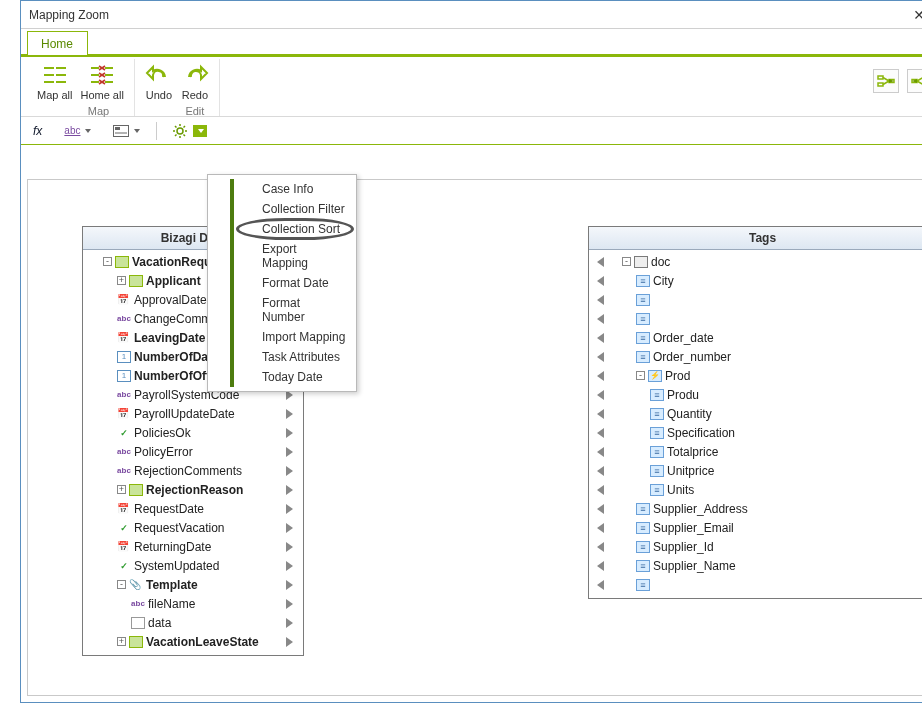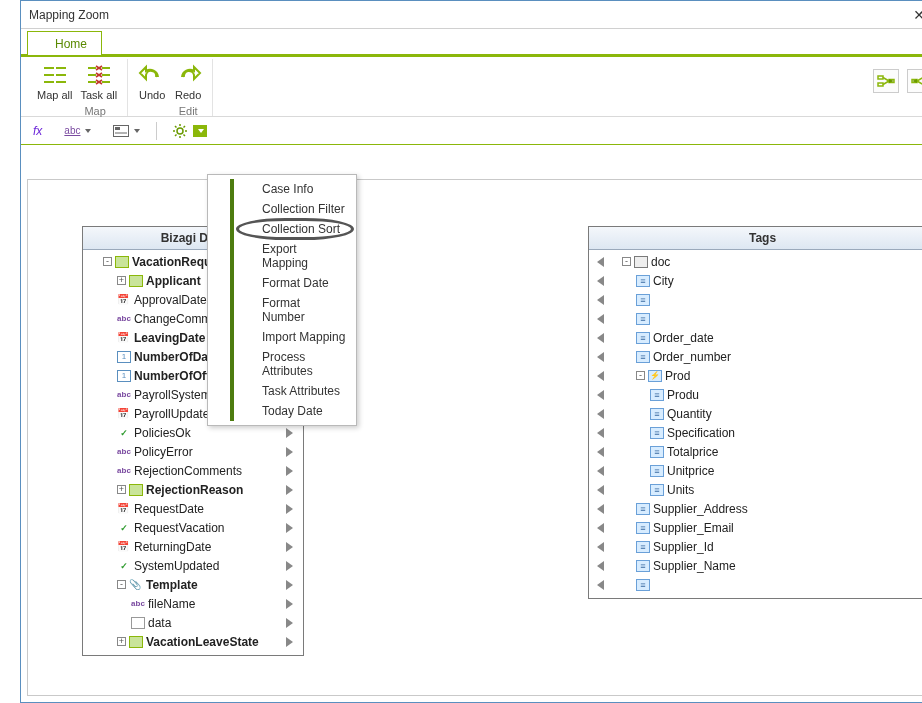--- a/index.html
+++ b/index.html
@@ -3,21 +3,21 @@
 <meta charset="utf-8">
 <style>
   * { box-sizing: border-box; font-family: "Segoe UI", Tahoma, sans-serif; }
   body { margin:0; padding:0; background:#fff; }
   .window { width:922px; height:703px; border:1px solid #5a8fbf; position:relative; background:#fff;margin-left:20px; }
   .titlebar { height:28px; display:flex; align-items:center; padding:0 8px; border-bottom:1px solid #d0d0d0; font-size:12px; color:#333;}
   .titlebar .title { flex:1; }
   .close-btn { width:28px; height:22px; display:flex; align-items:center; justify-content:center; font-size:14px; color:#333; cursor:pointer;}
 
   .tabs { height:28px; border-bottom:3px solid #8bb70a; display:flex; align-items:flex-end; }
-  .tab { padding:5px 14px 4px 27px; font-size:12px; color:#5a8a00; border:1px solid #8bb70a; border-bottom:none; background:#fff; margin-left:6px; position:relative; top:1px;}
+  .tab { padding:5px 14px 4px 13px; font-size:12px; color:#5a8a00; border:1px solid #8bb70a; border-bottom:none; background:#fff; margin-left:6px; position:relative; top:1px;}
   
   .ribbon { height:60px; border-bottom:1px solid #d9d9d9; display:flex; padding:2px 6px 0 6px; position:relative;}
   .ribbon-group { display:flex; flex-direction:column; align-items:center; border-right:1px solid #e3e3e3; padding:0 6px;}
   .ribbon-group-items { display:flex; }
   .ribbon-btn { display:flex; flex-direction:column; align-items:center; padding:2px 4px; cursor:pointer; font-size:11px; color:#333;}
   .ribbon-btn .ico { width:28px; height:28px; display:flex; align-items:center; justify-content:center; }
   .ribbon-group-label { font-size:11px; color:#777; margin-top:2px;padding-left:36px;}
   .ribbon-right { position:absolute; right:8px; top:12px; display:flex; gap:8px;}
   .ribbon-right .small-ico-btn { width:26px; height:24px; border:1px solid #ccc; display:flex; align-items:center; justify-content:center; cursor:pointer; background:#fcfcfc;}
 
@@ -126,21 +126,21 @@
                 <g stroke="#c0392b" stroke-width="1.6">
                   <line x1="11" y1="3" x2="17" y2="7"></line>
                   <line x1="17" y1="3" x2="11" y2="7"></line>
                   <line x1="11" y1="10" x2="17" y2="14"></line>
                   <line x1="17" y1="10" x2="11" y2="14"></line>
                   <line x1="11" y1="17" x2="17" y2="21"></line>
                   <line x1="17" y1="17" x2="11" y2="21"></line>
                 </g>
               </svg>
           </span>
-          <span>Task all</span>
+          <span>Home all</span>
         </div>
       </div>
       <div class="ribbon-group-label">Map</div>
     </div>
 
     <div class="ribbon-group">
       <div class="ribbon-group-items">
         <div class="ribbon-btn">
           <span class="ico">
             <svg width="28" height="24" viewBox="0 0 28 24">
@@ -184,21 +184,21 @@
               <line x1="12" y1="10.5" x2="6" y2="7"></line>
             </g>
             <polygon points="6,5 1,7 6,9" fill="#6a9a00"></polygon>
           </svg>
       </div>
     </div>
   </div>
 
   <div class="toolbar2">
     <div class="tb-btn">
-      <span style="font-style:italic;color:#6d28d9;">fx</span>
+      <span style="font-style:italic;color:#0f172a;">fx</span>
     </div>
     <div class="tb-btn">
       <span style="text-decoration:underline;color:#7a4aa0;font-size:10px;">abc</span>
       <span class="caret-down"></span>
     </div>
     <div class="tb-btn">
       <svg width="16" height="12" viewBox="0 0 16 12">
           <rect x="0.5" y="0.5" width="15" height="11" fill="none" stroke="#666"></rect>
           <rect x="2" y="2" width="5" height="3" fill="#666"></rect>
           <line x1="2" y1="8" x2="14" y2="8" stroke="#666"></line>
@@ -230,21 +230,20 @@
 
   <div class="dropdown">
     <div class="dd-inner-sep" id="dd-list">
         <div class="dropdown-item">Case Info</div>
         <div class="dropdown-item">Collection Filter</div>
         <div class="dropdown-item highlight">Collection Sort</div>
         <div class="dropdown-item">Export Mapping</div>
         <div class="dropdown-item">Format Date</div>
         <div class="dropdown-item">Format Number</div>
         <div class="dropdown-item">Import Mapping</div>
-        <div class="dropdown-item">Process Attributes</div>
         <div class="dropdown-item">Task Attributes</div>
         <div class="dropdown-item">Today Date</div>
       </div>
   </div>
 
   <div class="canvas">
     <div class="panel source-panel">
       <div class="panel-header">Bizagi Data</div>
       <div class="panel-body" id="source-body">
           <div class="tree-row bold">

